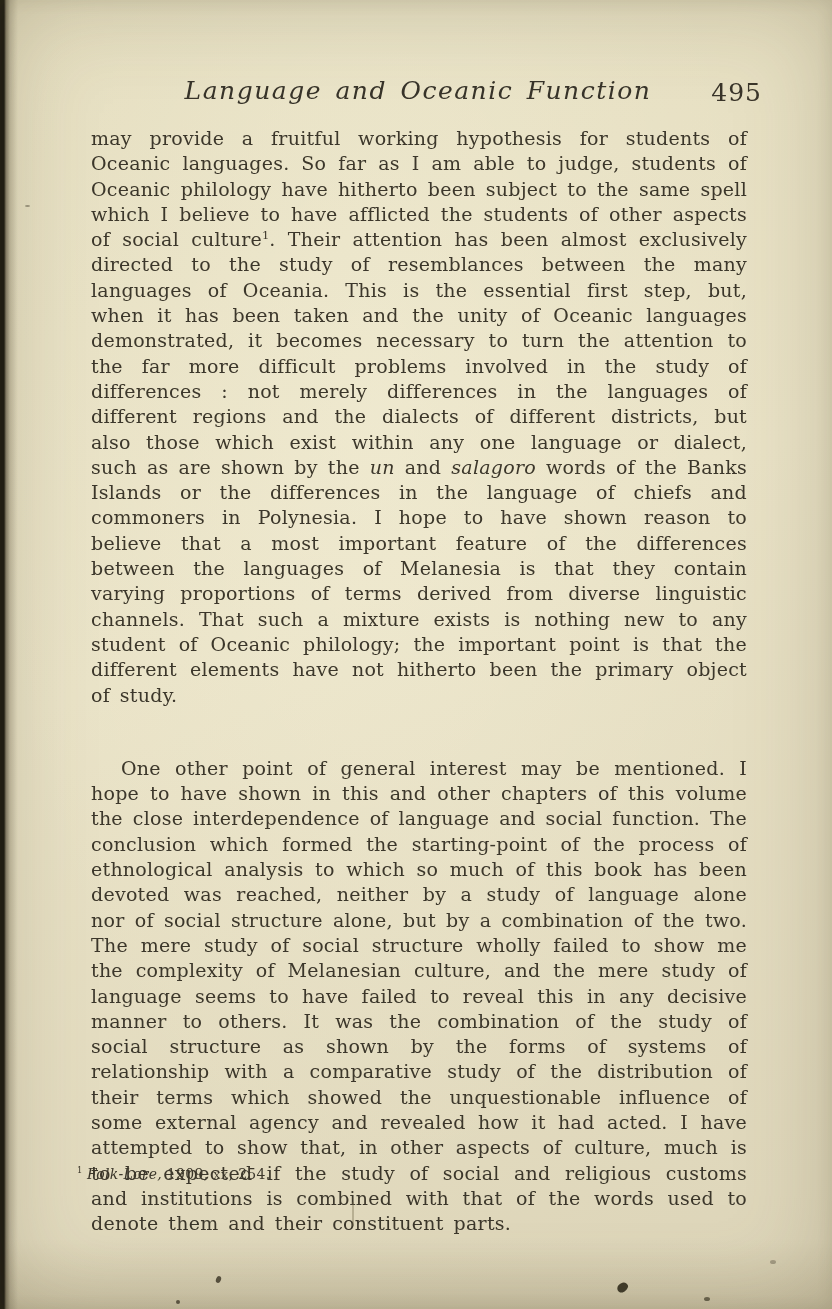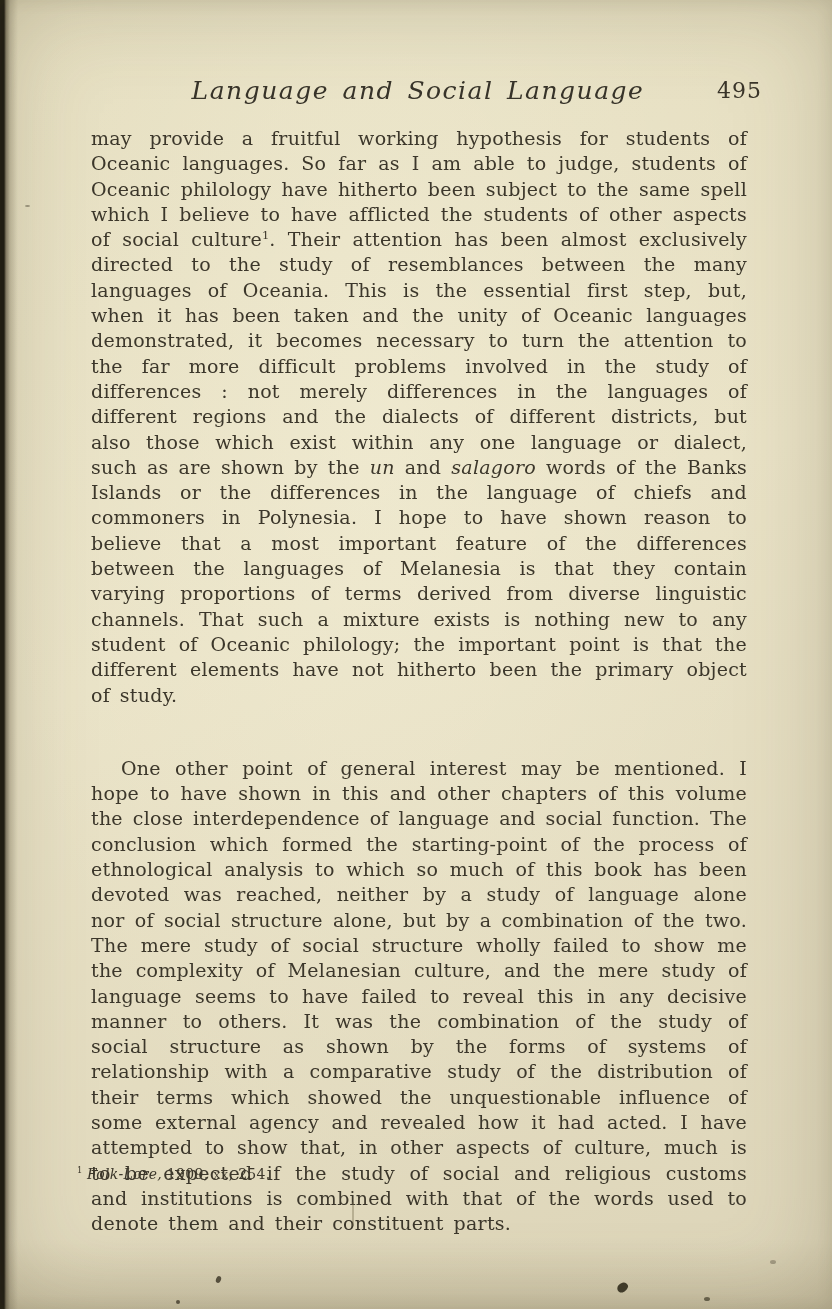--- a/index.html
+++ b/index.html
@@ -48,21 +48,21 @@
     font-size: 25px;
     line-height: 34px;
     letter-spacing: 1.5px;
     word-spacing: 4px;
     color: #38342a;
   }
   .page-number {
     position: absolute;
     right: -16px;
     top: 4px;
-    font-size: 22px;
+    font-size: 25px;
     letter-spacing: 1px;
   }
   .body-text {
     position: absolute;
     top: 126px;
     left: 91px;
     width: 656px;
     text-align: justify;
     font-size: 19px;
     line-height: 25.3px;
@@ -115,21 +115,21 @@
   }
 </style>
 </head>
 <body>
 
 <div class="scan">
 
   <div class="binding-edge"></div>
 
   <header class="running-header">
-    <div class="page-title">Language and Social Language</div>
+    <div class="page-title">Language and Oceanic Function</div>
     <div class="page-number">495</div>
   </header>
 
   <main class="body-text">
     <p class="p1"><span>may provide a fruitful working hypothesis for students of Oceanic languages. So far as I am able to judge, students of Oceanic philology have hitherto been subject to the same spell which I believe to have afflicted the students of other aspects of social culture</span><sup class="fnref">1</sup><span>. Their attention has been almost exclusively directed to the study of resemblances between the many languages of Oceania. This is the essential first step, but, when it has been taken and the unity of Oceanic languages demonstrated, it becomes necessary to turn the attention to the far more difficult problems involved in the study of differences : not merely differences in the languages of different regions and the dialects of different districts, but also those which exist within any one language or dialect, such as are shown by the </span><em>un</em><span> and </span><em>salagoro</em><span> words of the Banks Islands or the differences in the language of chiefs and commoners in Polynesia. I hope to have shown reason to believe that a most important feature of the differences between the languages of Melanesia is that they contain varying proportions of terms derived from diverse linguistic channels. That such a mixture exists is nothing new to any student of Oceanic philology; the important point is that the different elements have not hitherto been the primary object of study.</span></p>
     <p class="p2">One other point of general interest may be mentioned. I hope to have shown in this and other chapters of this volume the close interdependence of language and social function. The conclusion which formed the starting-point of the process of ethnological analysis to which so much of this book has been devoted was reached, neither by a study of language alone nor of social structure alone, but by a combination of the two. The mere study of social structure wholly failed to show me the complexity of Melanesian culture, and the mere study of language seems to have failed to reveal this in any decisive manner to others. It was the combination of the study of social structure as shown by the forms of systems of relationship with a comparative study of the distribution of their terms which showed the unquestionable influence of some external agency and revealed how it had acted. I have attempted to show that, in other aspects of culture, much is to be expected if the study of social and religious customs and institutions is combined with that of the words used to denote them and their constituent parts.</p>
   </main>
 
   <div class="footnote"><sup class="fnref">1</sup><em> Folk-Lore,</em><span> 1909, </span><span class="sc">xx</span><span>, 254.</span></div>
 

